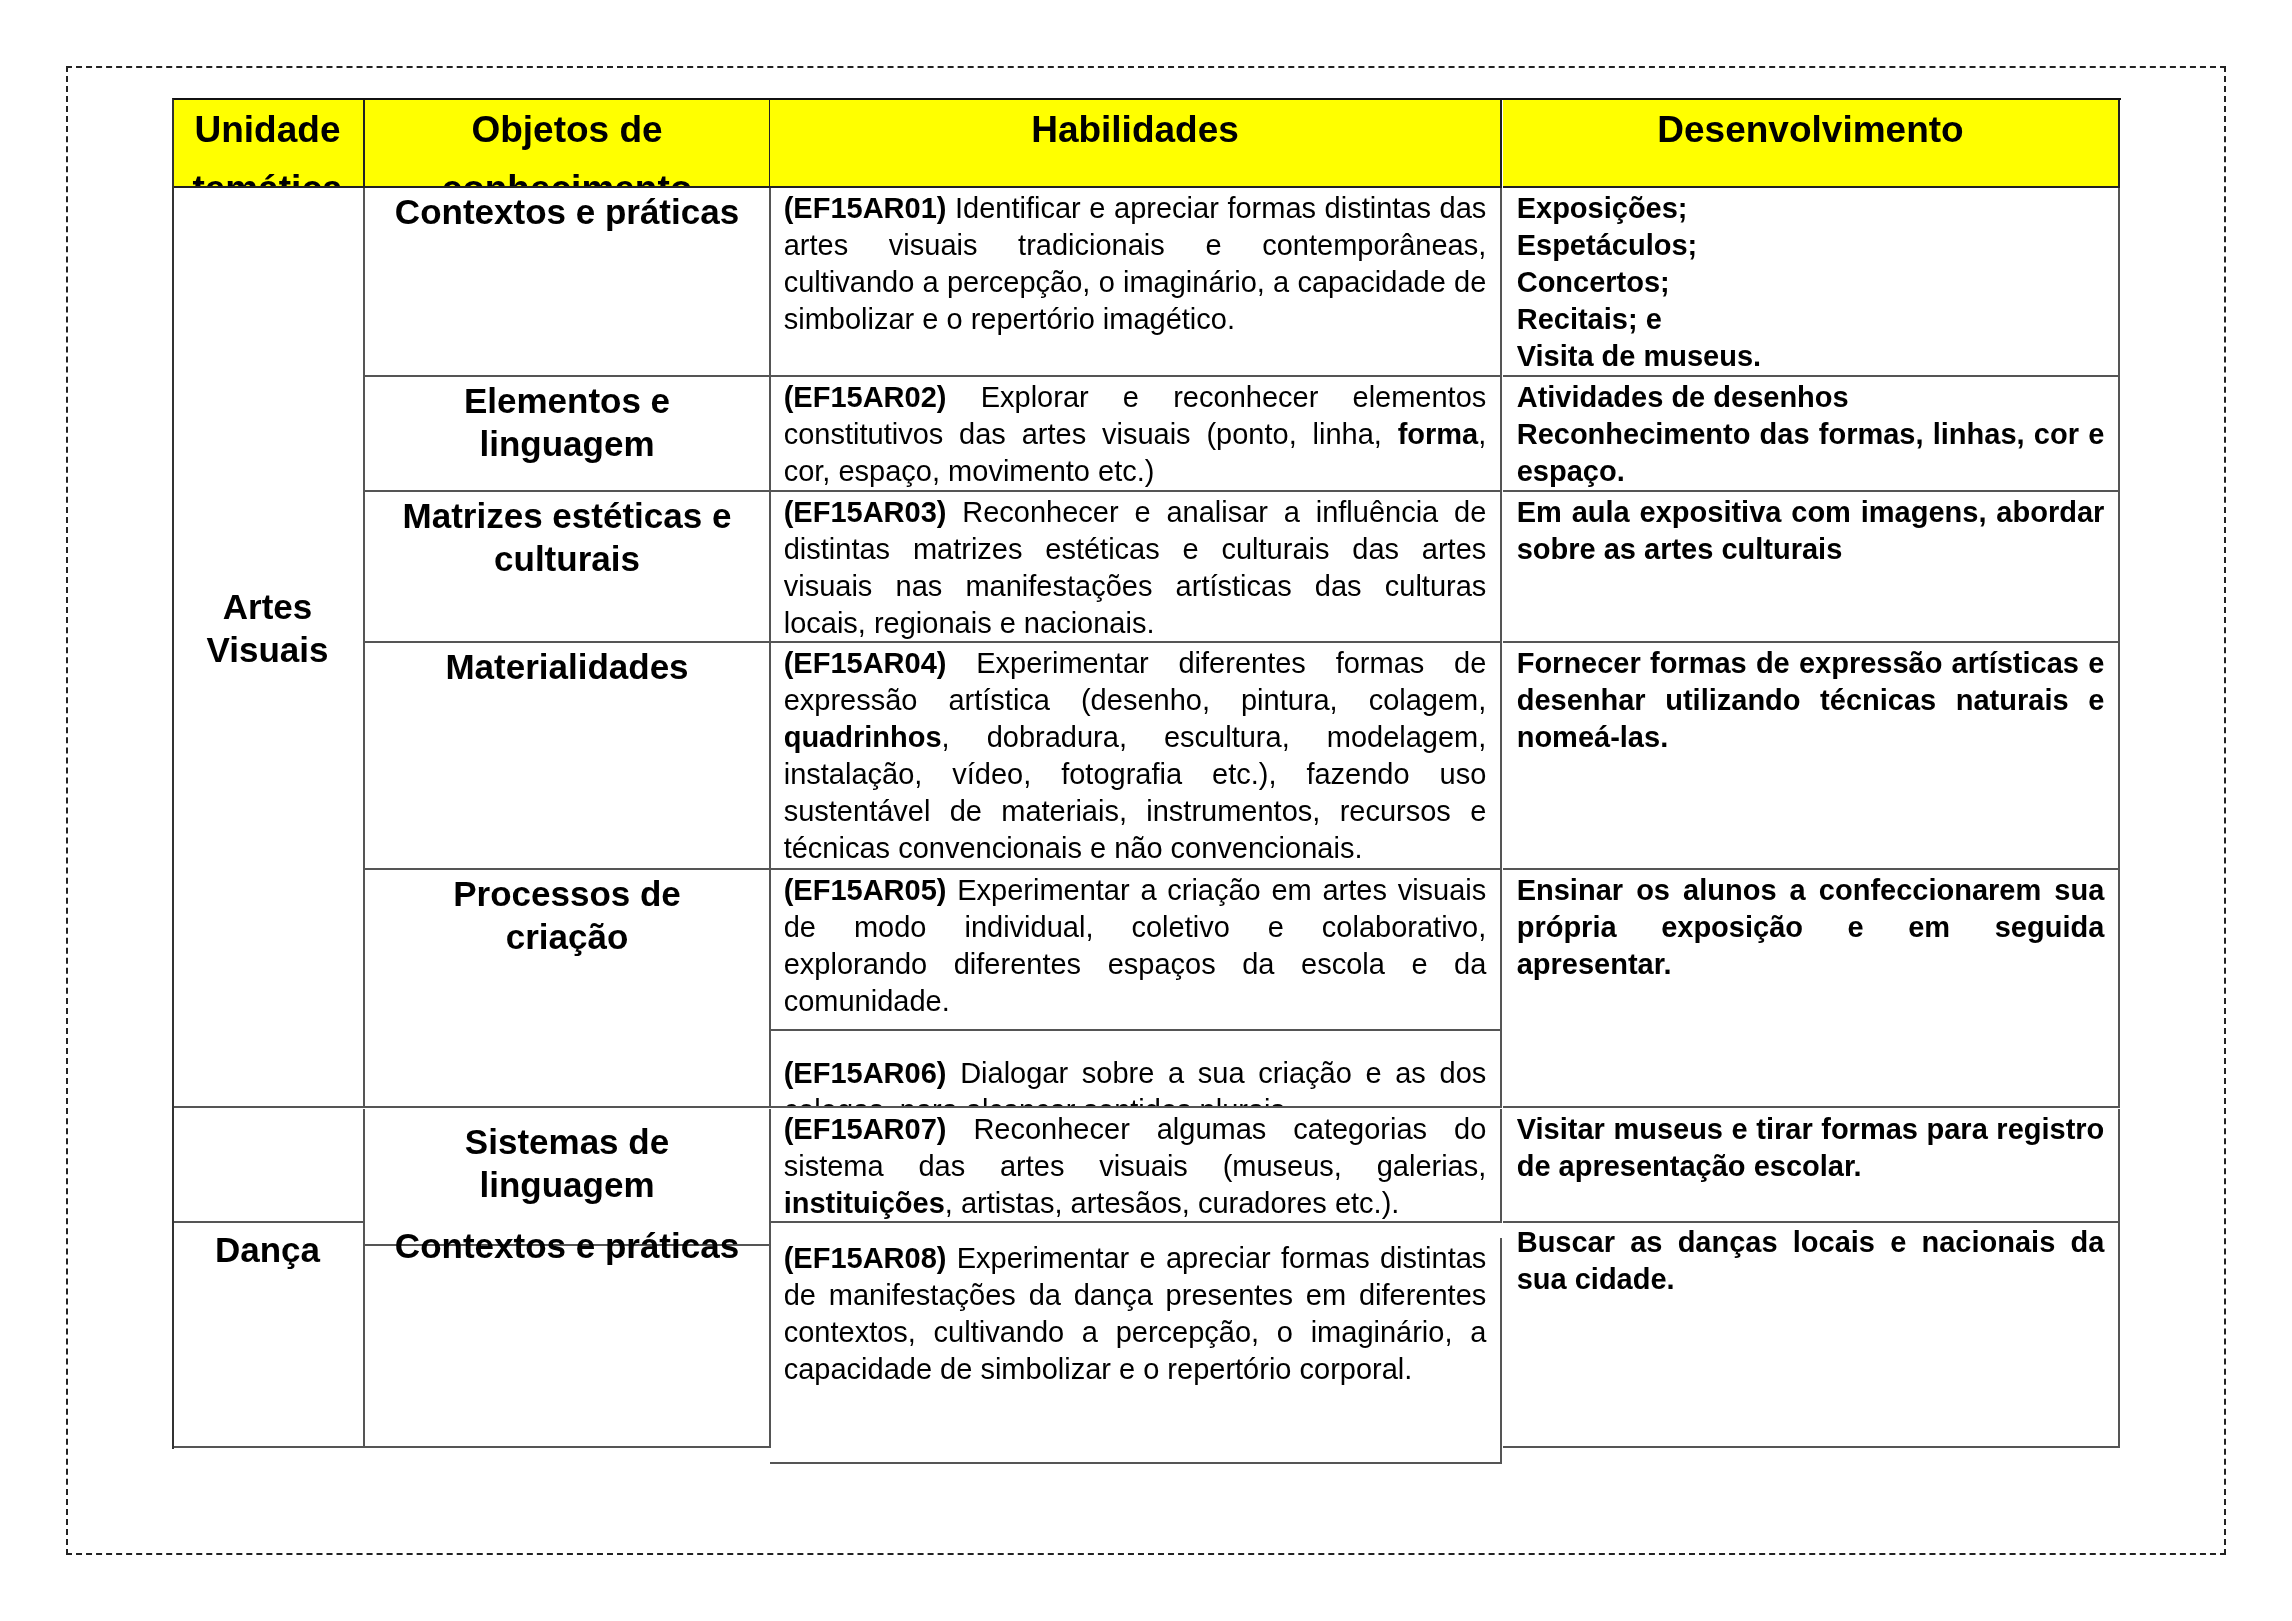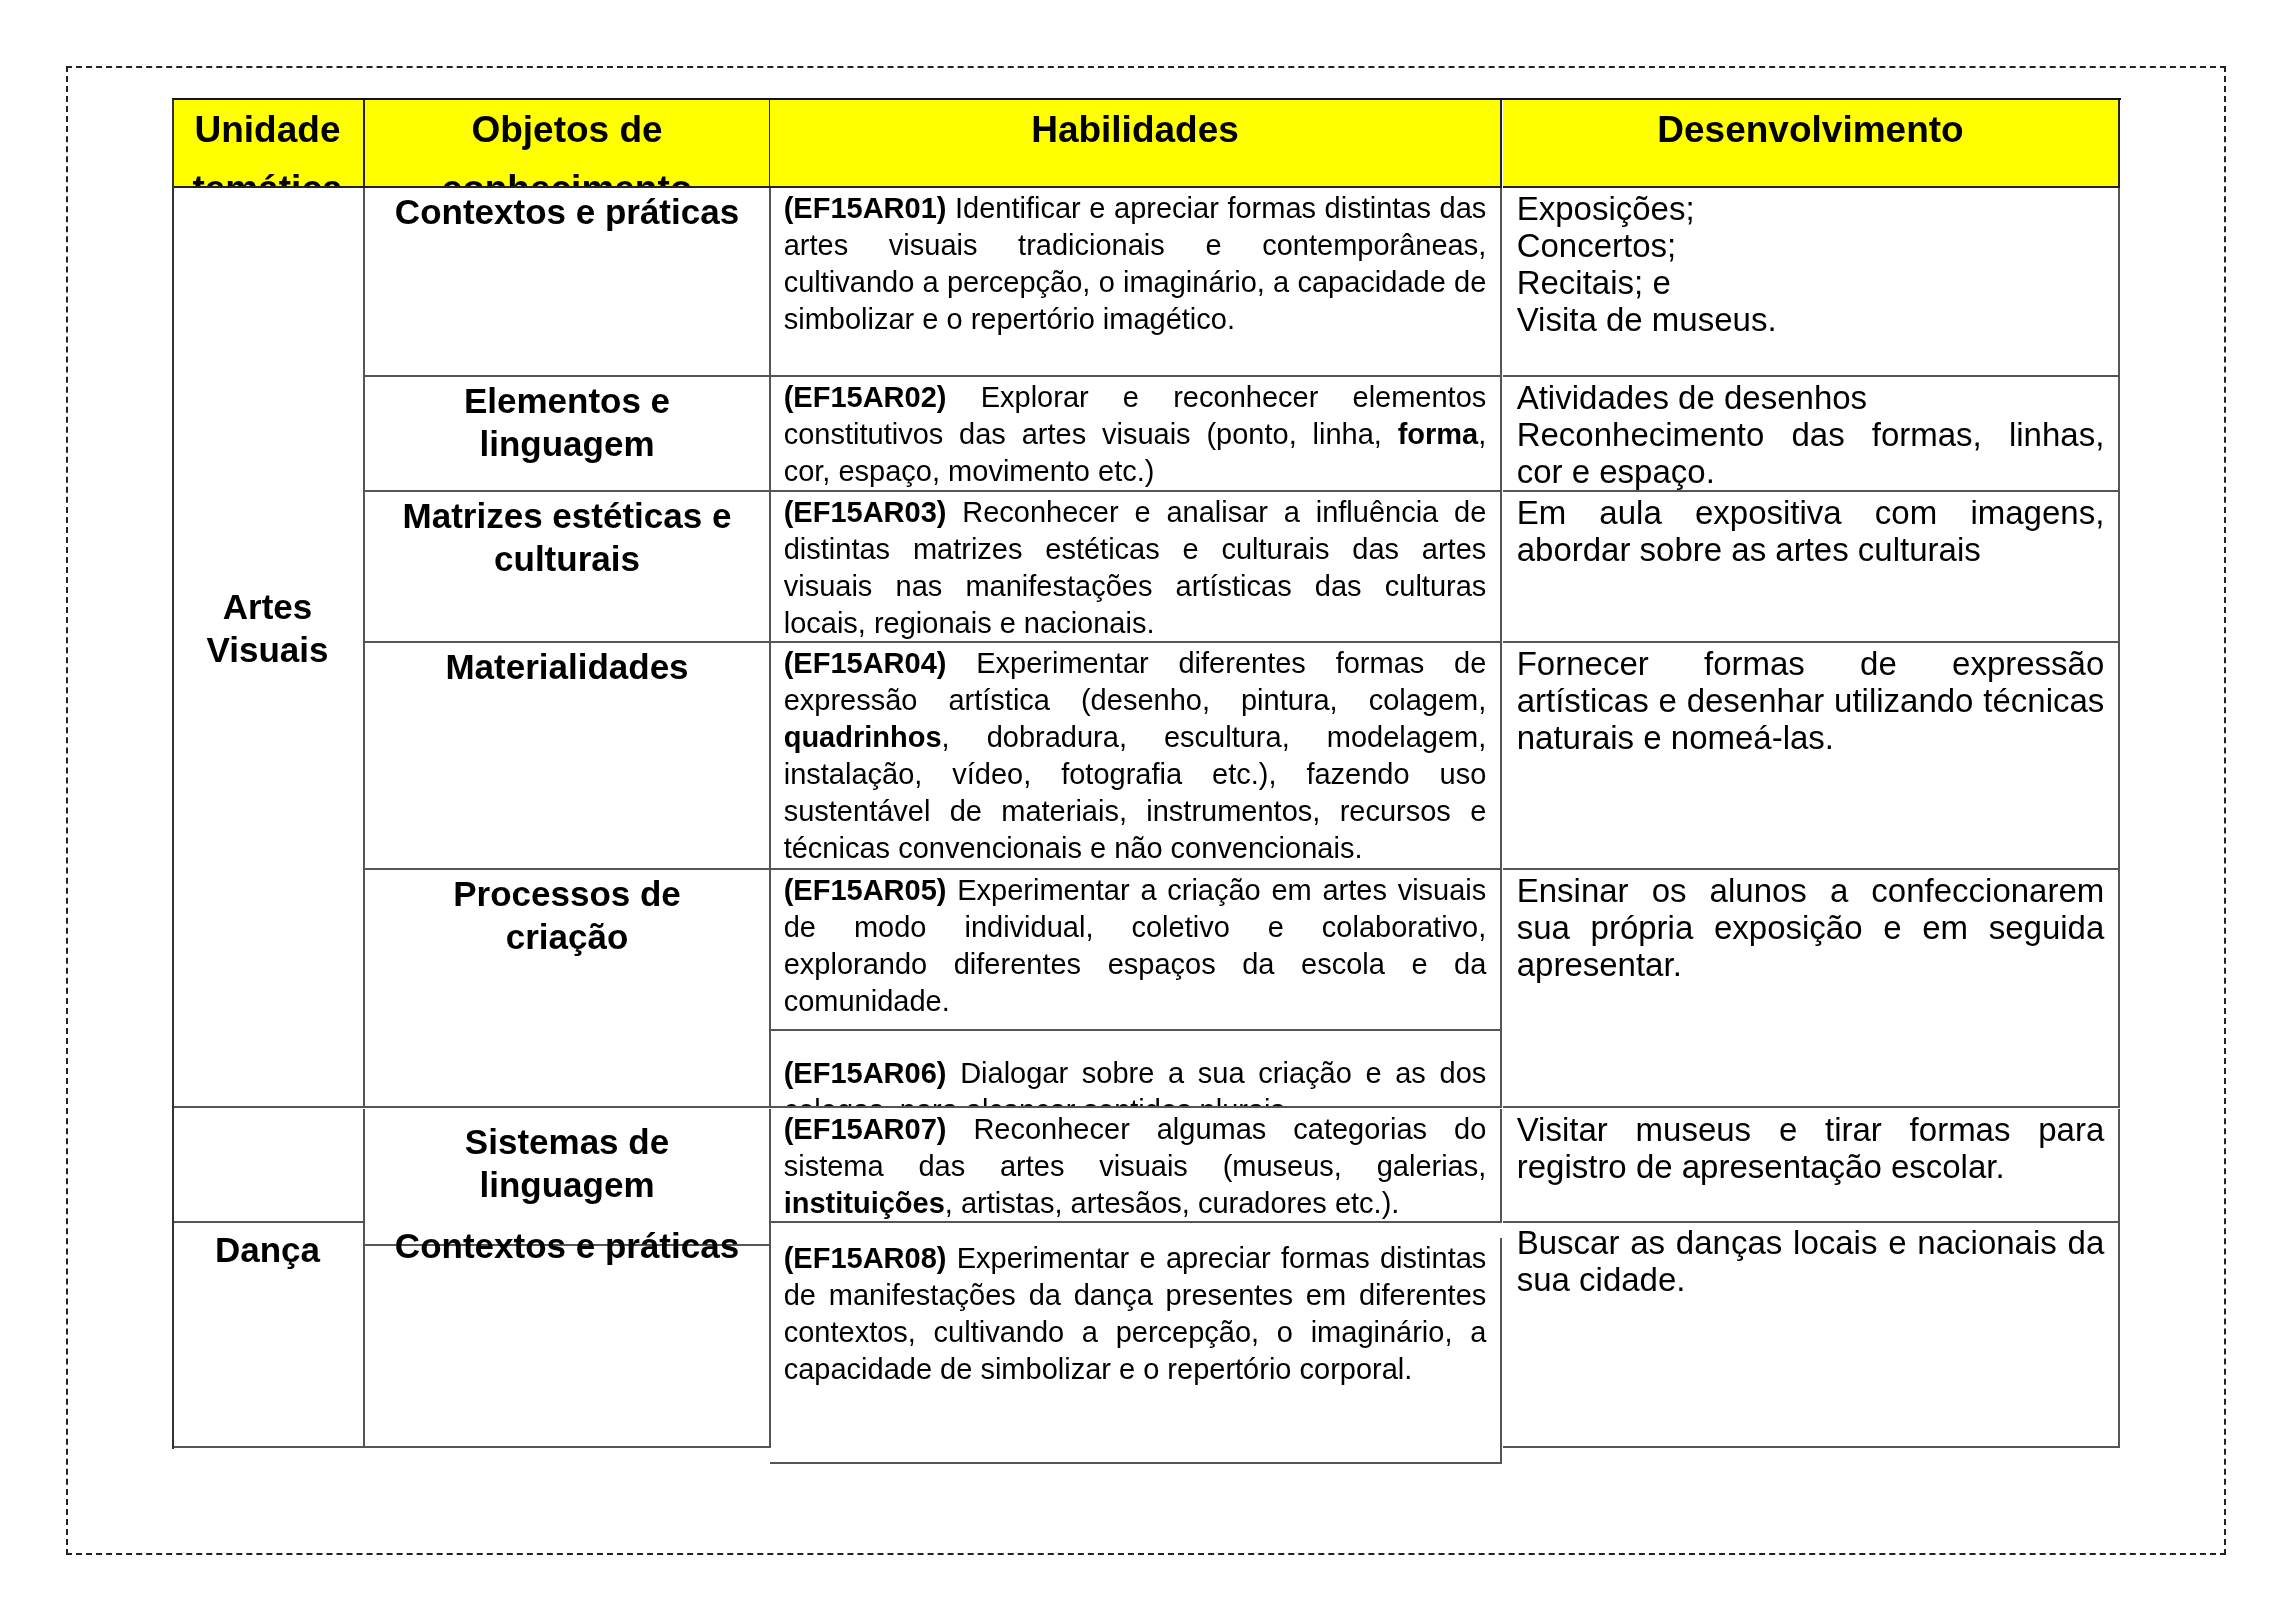--- a/index.html
+++ b/index.html
@@ -6,21 +6,21 @@
   body { width: 2293px; height: 1621px; position: relative; overflow: hidden;
          font-family: "Liberation Sans", sans-serif; color: #000; }
   .page-frame { position: absolute; left: 66px; top: 66px; width: 2160px; height: 1489px;
                 border: 2px dashed #222; box-sizing: border-box; }
   .cell { position: absolute; box-sizing: border-box; border-right: 2px solid #555; border-bottom: 2px solid #555; overflow: hidden; }
   .hdr { background: #ffff00; border-color: #222; font-weight: bold; font-size: 37px; line-height: 59px; text-align: center; padding-top: 2px; }
   .unit { font-weight: bold; font-size: 35px; line-height: 43px; text-align: center; display: flex; align-items: center; justify-content: center; }
   .unit.top { align-items: flex-start; padding-top: 5.9px; }
   .obj { font-weight: bold; font-size: 35px; line-height: 43px; text-align: center; padding: 2px 7.8px 0 7.8px; }
   .hab { font-size: 29px; line-height: 37px; text-align: justify; padding: 2px 13.7px 0 13.7px; }
-  .dev { font-size: 33px; line-height: 37px; text-align: justify; padding: 2px 13.7px 0 13.7px; }
+  .dev { font-size: 29px; line-height: 37px; text-align: justify; padding: 2px 13.7px 0 13.7px; font-weight: bold; }
   .hab b, .dev b { font-weight: bold; }
   .line { display: block; }
   .table-outer { position: absolute; left: 172px; top: 98px; width: 1949px; height: 1351px;
                  border-left: 2px solid #333; border-top: 2px solid #111; box-sizing: border-box; pointer-events: none; }
 </style>
 </head>
 <body>
 
 <div class="page-frame"></div>
 
@@ -48,20 +48,21 @@
   </div>
 
   <div class="cell obj" style="left:365px; top:188px; width:406px; height:189px;">
     <span>Contextos e práticas</span>
   </div>
   <div class="cell hab" style="left:770px; top:188px; width:732px; height:189px;">
     <b>(EF15AR01)</b><span> Identificar e apreciar formas distintas das artes visuais tradicionais e contemporâneas, cultivando a percepção, o imaginário, a capacidade de simbolizar e o repertório imagético.</span>
   </div>
   <div class="cell dev" style="left:1503px; top:188px; width:617px; height:189px; text-align:left;">
     <span class="line">Exposições;</span>
+    <span class="line">Espetáculos;</span>
     <span class="line">Concertos;</span>
     <span class="line">Recitais; e</span>
     <span class="line">Visita de museus.</span>
   </div>
 
   <div class="cell obj" style="left:365px; top:377px; width:406px; height:115px;">
     <span style="display:block; padding:0 39px;">Elementos e linguagem</span>
   </div>
   <div class="cell hab" style="left:770px; top:377px; width:732px; height:115px;">
     <b>(EF15AR02)</b><span> Explorar e reconhecer elementos constitutivos das artes visuais (ponto, linha, </span><b>forma</b><span>, cor, espaço, movimento etc.)</span>

